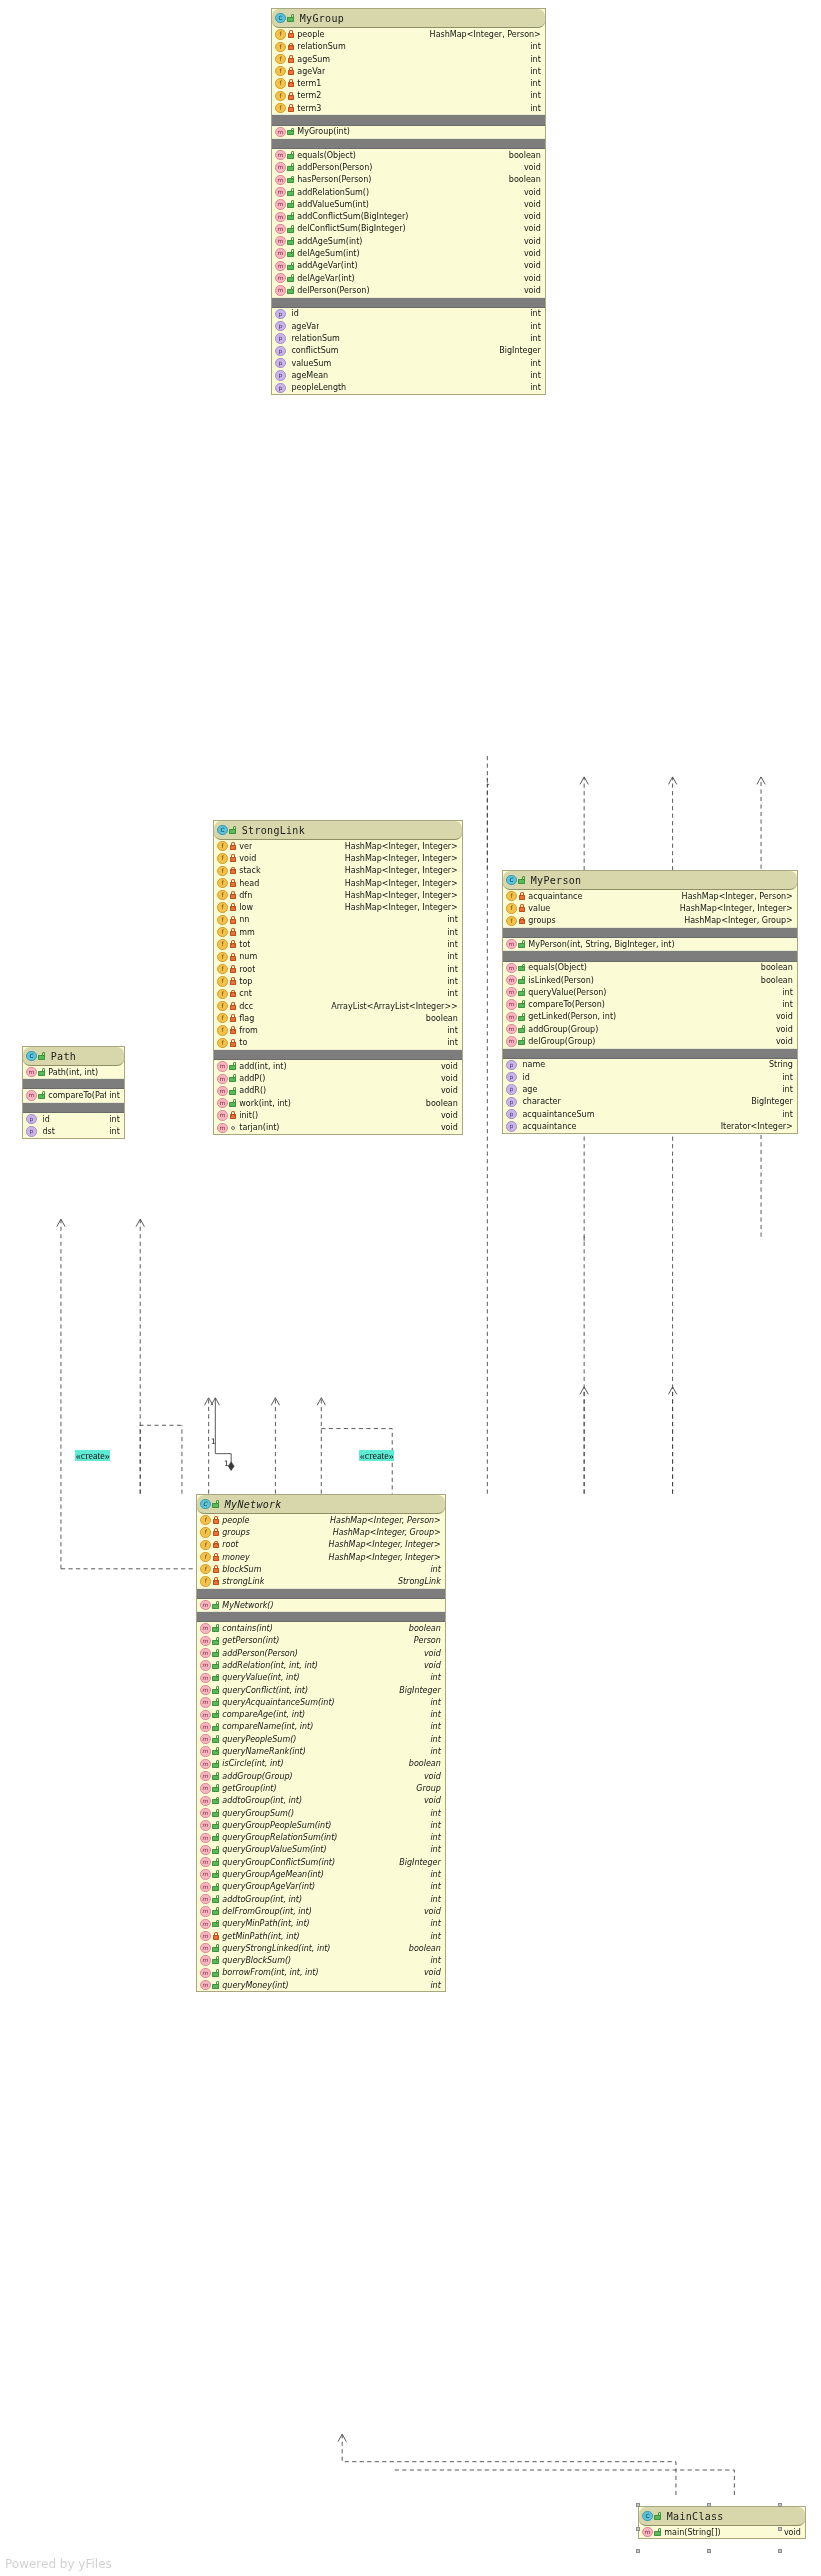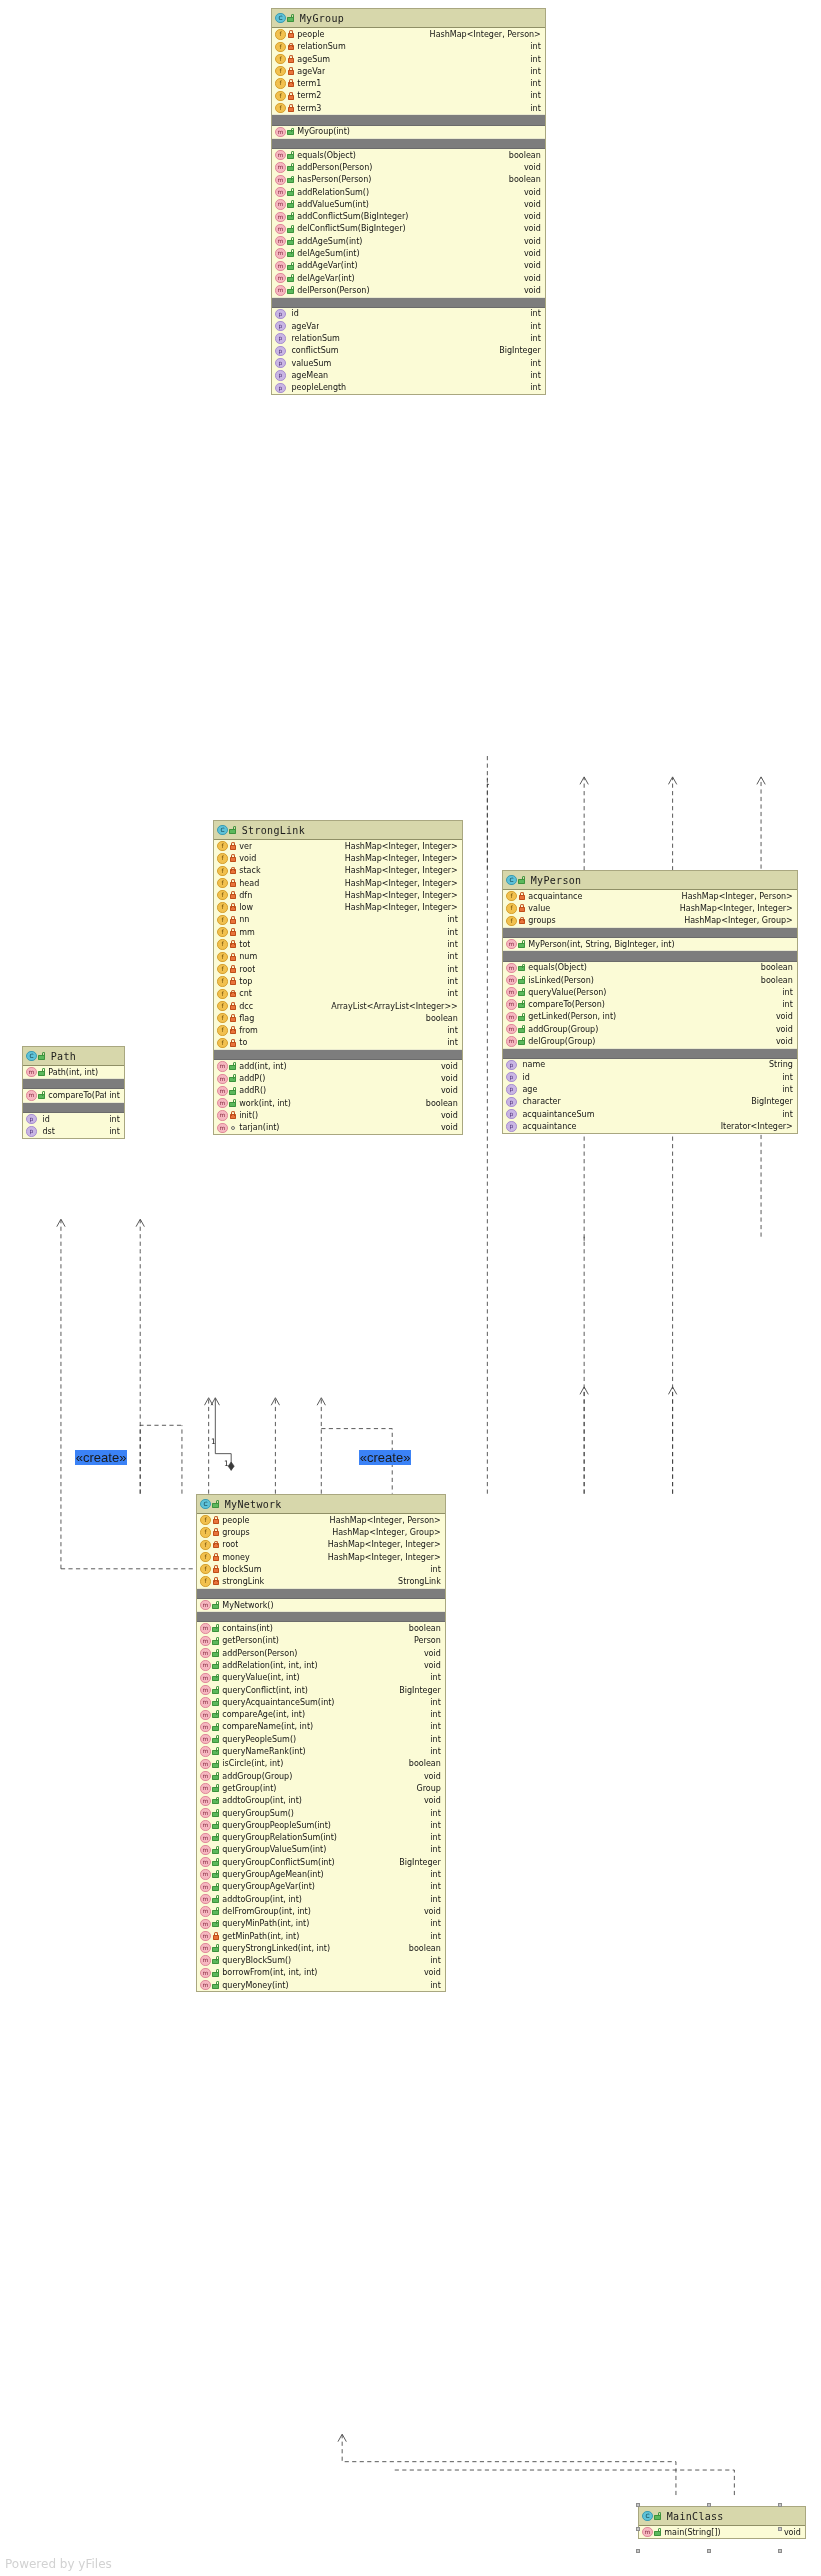--- a/index.html
+++ b/index.html
@@ -35,20 +35,21 @@
     box-shadow: 0 0 0 0 rgba(0,0,0,0);
   }
   .uml-header {
     background: #d7d7ab;
     border-bottom: 0.8px solid #8f8f66;
     height: 19px;
     display: flex;
     align-items: center;
     padding: 0 3.3px;
     box-sizing: border-box;
+    border-radius: 7px;
   }
   .uml-title {
     font-family: "DejaVu Sans Mono", "Liberation Mono", monospace;
     font-size: 10px;
     color: #1b1b1b;
     letter-spacing: 0.3px;
     margin-left: 2.5px;
     white-space: nowrap;
   }
   .sep {
@@ -154,26 +155,26 @@
     left: 1.7px; top: 2.9px;
     width: 4.2px; height: 4.2px;
     border: 1.1px solid #6b6b6b;
     border-radius: 50%;
     box-sizing: border-box;
     background: transparent;
   }
   .vis-none { }
   .edge-label {
     position: absolute;
-    font-size: 13px;
+    font-size: 10px;
     color: #1a1a1a;
-    background: #3b82f6;
+    background: #5eead4;
     padding: 0 0.8px;
     white-space: nowrap;
-    font-family: Liberation Sans, sans-serif;
+    font-family: Liberation Serif, serif;
   }
   .mult-label {
     position: absolute;
     font-size: 7.5px;
     color: #1a1a1a;
     font-family: "DejaVu Sans", sans-serif;
   }
   .watermark {
     position: absolute;
     left: 5px;
@@ -812,21 +813,21 @@
         <div class="row">
           <span class="ic ic-circle ic-p">p</span>
           <span class="vis vis-none" style="width: 1.7px;"></span>
           <span class="label">acquaintance</span>
           <span class="spacer"></span>
           <span class="type">Iterator&lt;Integer&gt;</span>
         </div>
       </div>
   </div>
 
-  <div class="uml-class" id="cls-mynetwork" style="left:196px; top:1494px; width:250px;">
+  <div class="uml-class" id="cls-mynetwork" style="left:196px; top:1494px; width:250px;font-style:italic;">
     <div class="uml-header">
       <span class="ic ic-circle ic-c">C</span>
       <span class="vis vis-pub"></span>
       <span class="uml-title">MyNetwork</span>
     </div>
     <div id="mynetwork-fields">
         <div class="row">
           <span class="ic ic-circle ic-f">f</span>
           <span class="vis vis-lock"></span>
           <span class="label">people</span>

